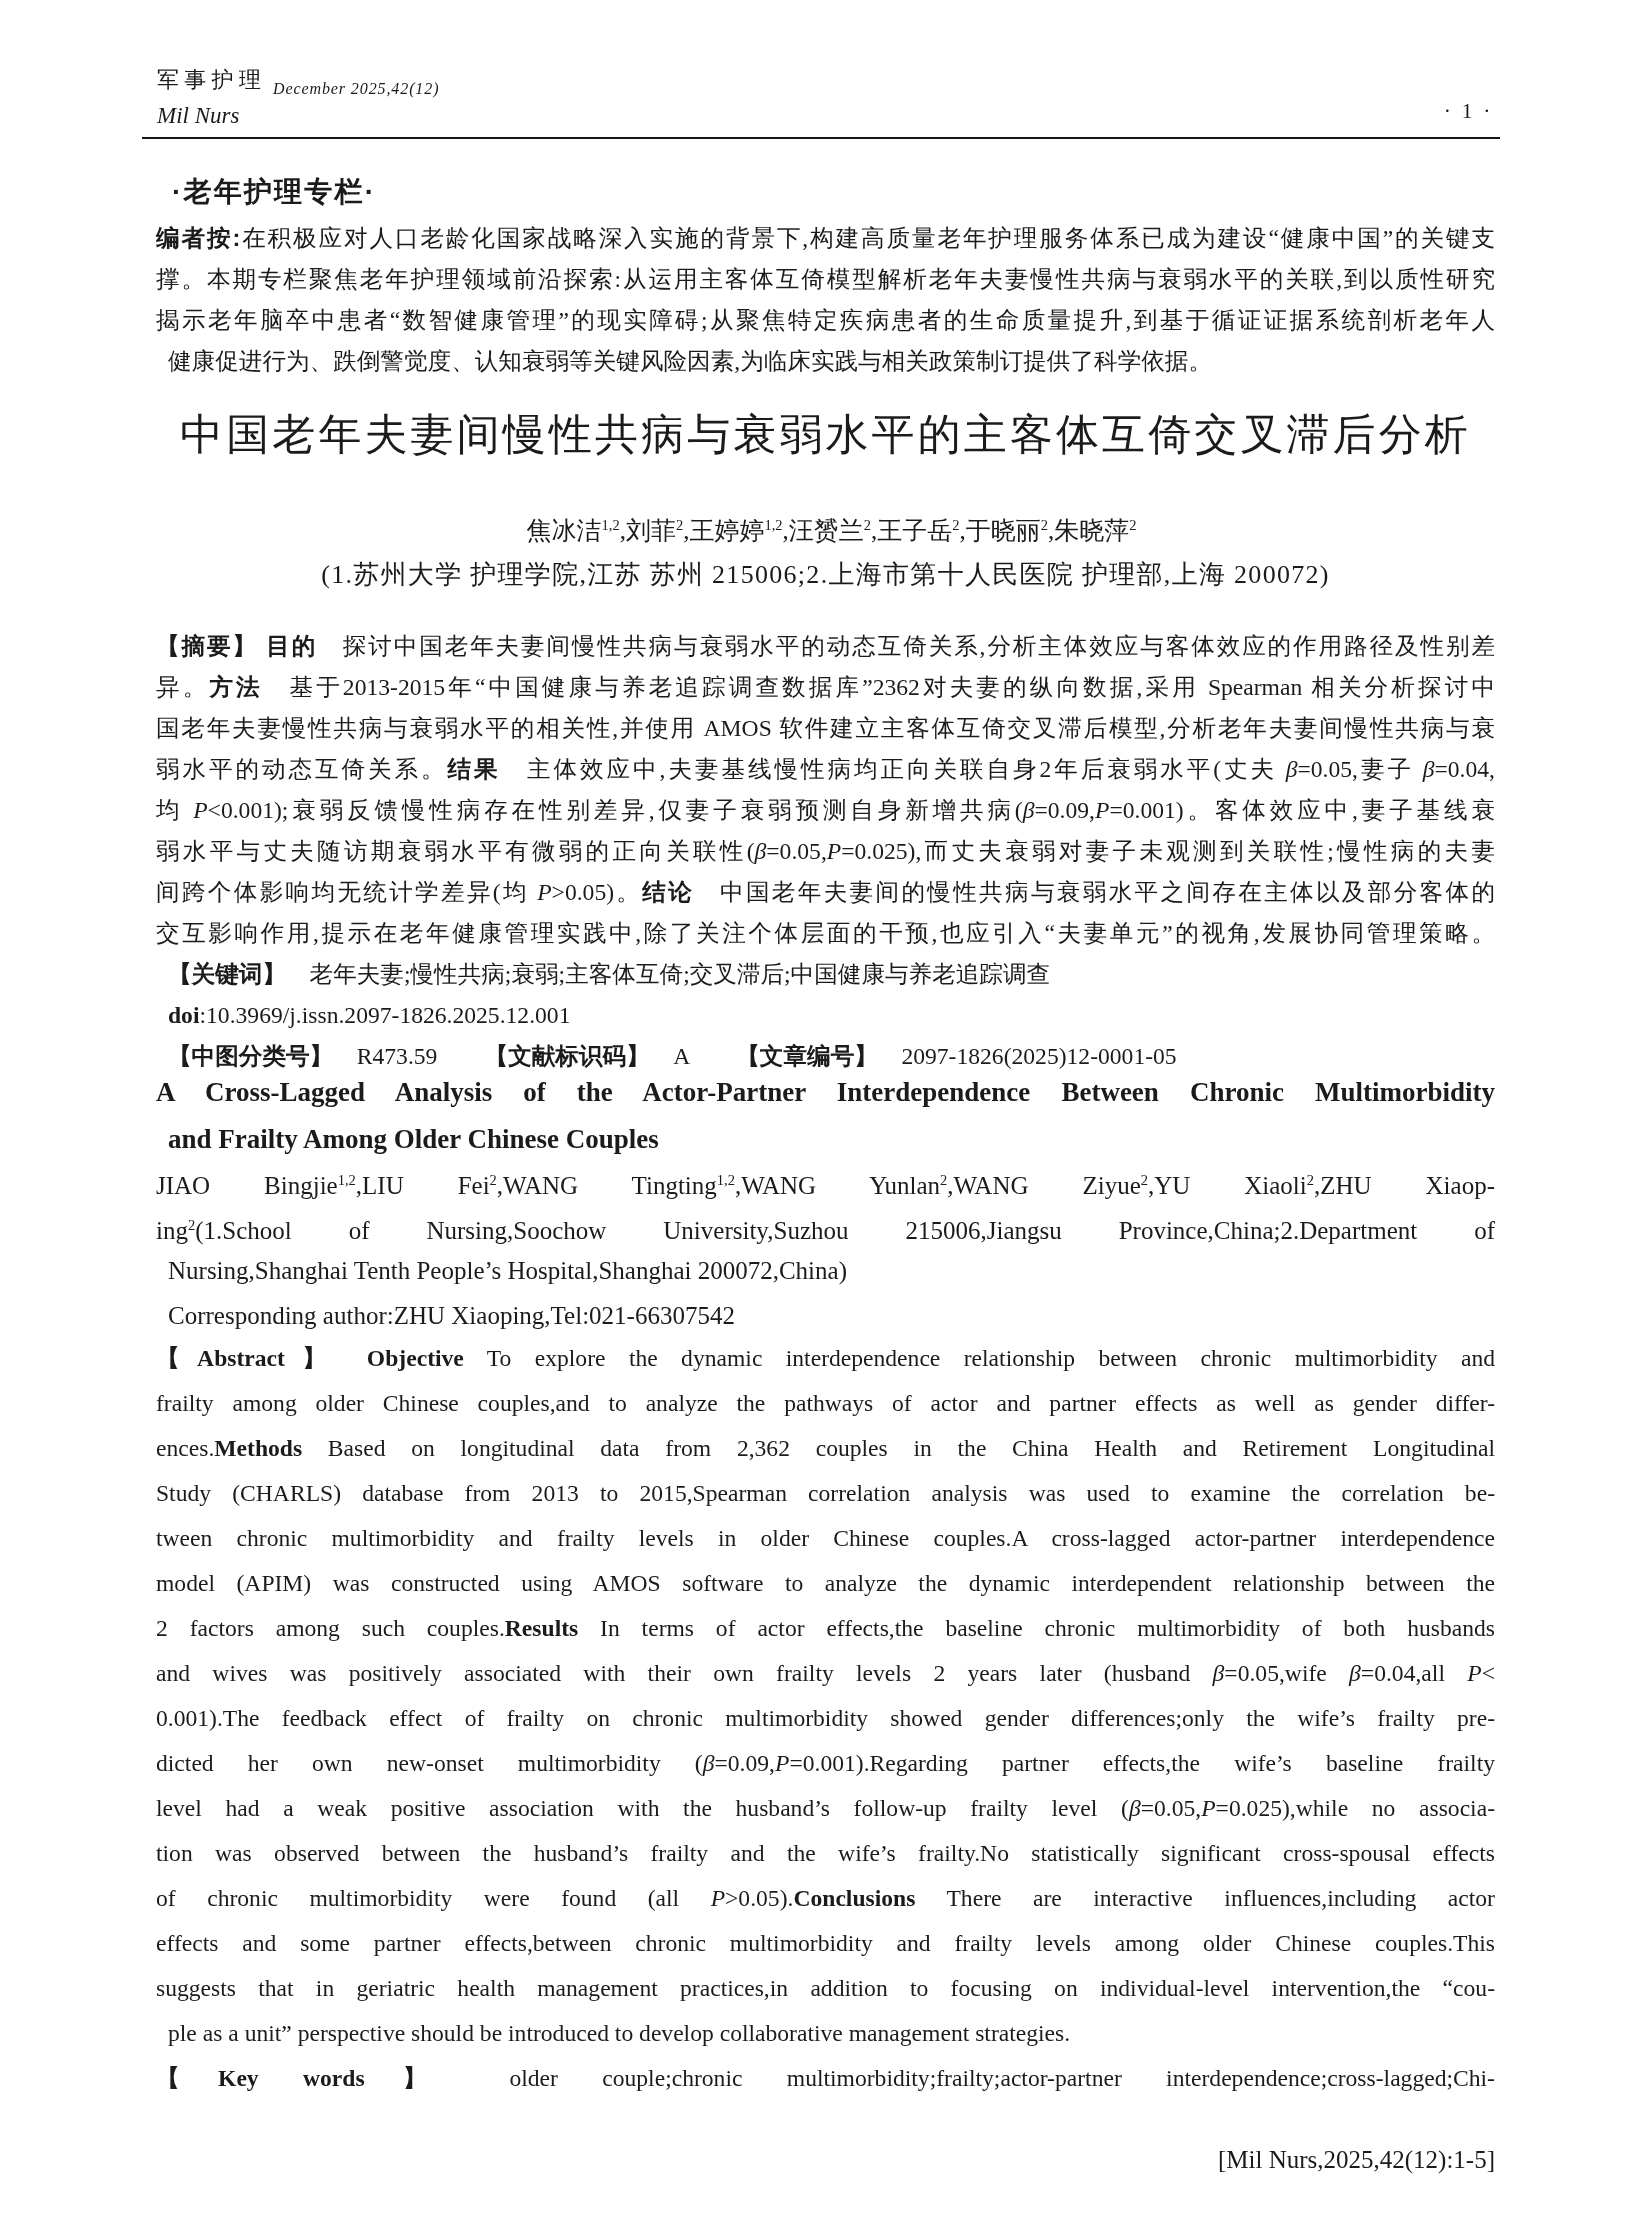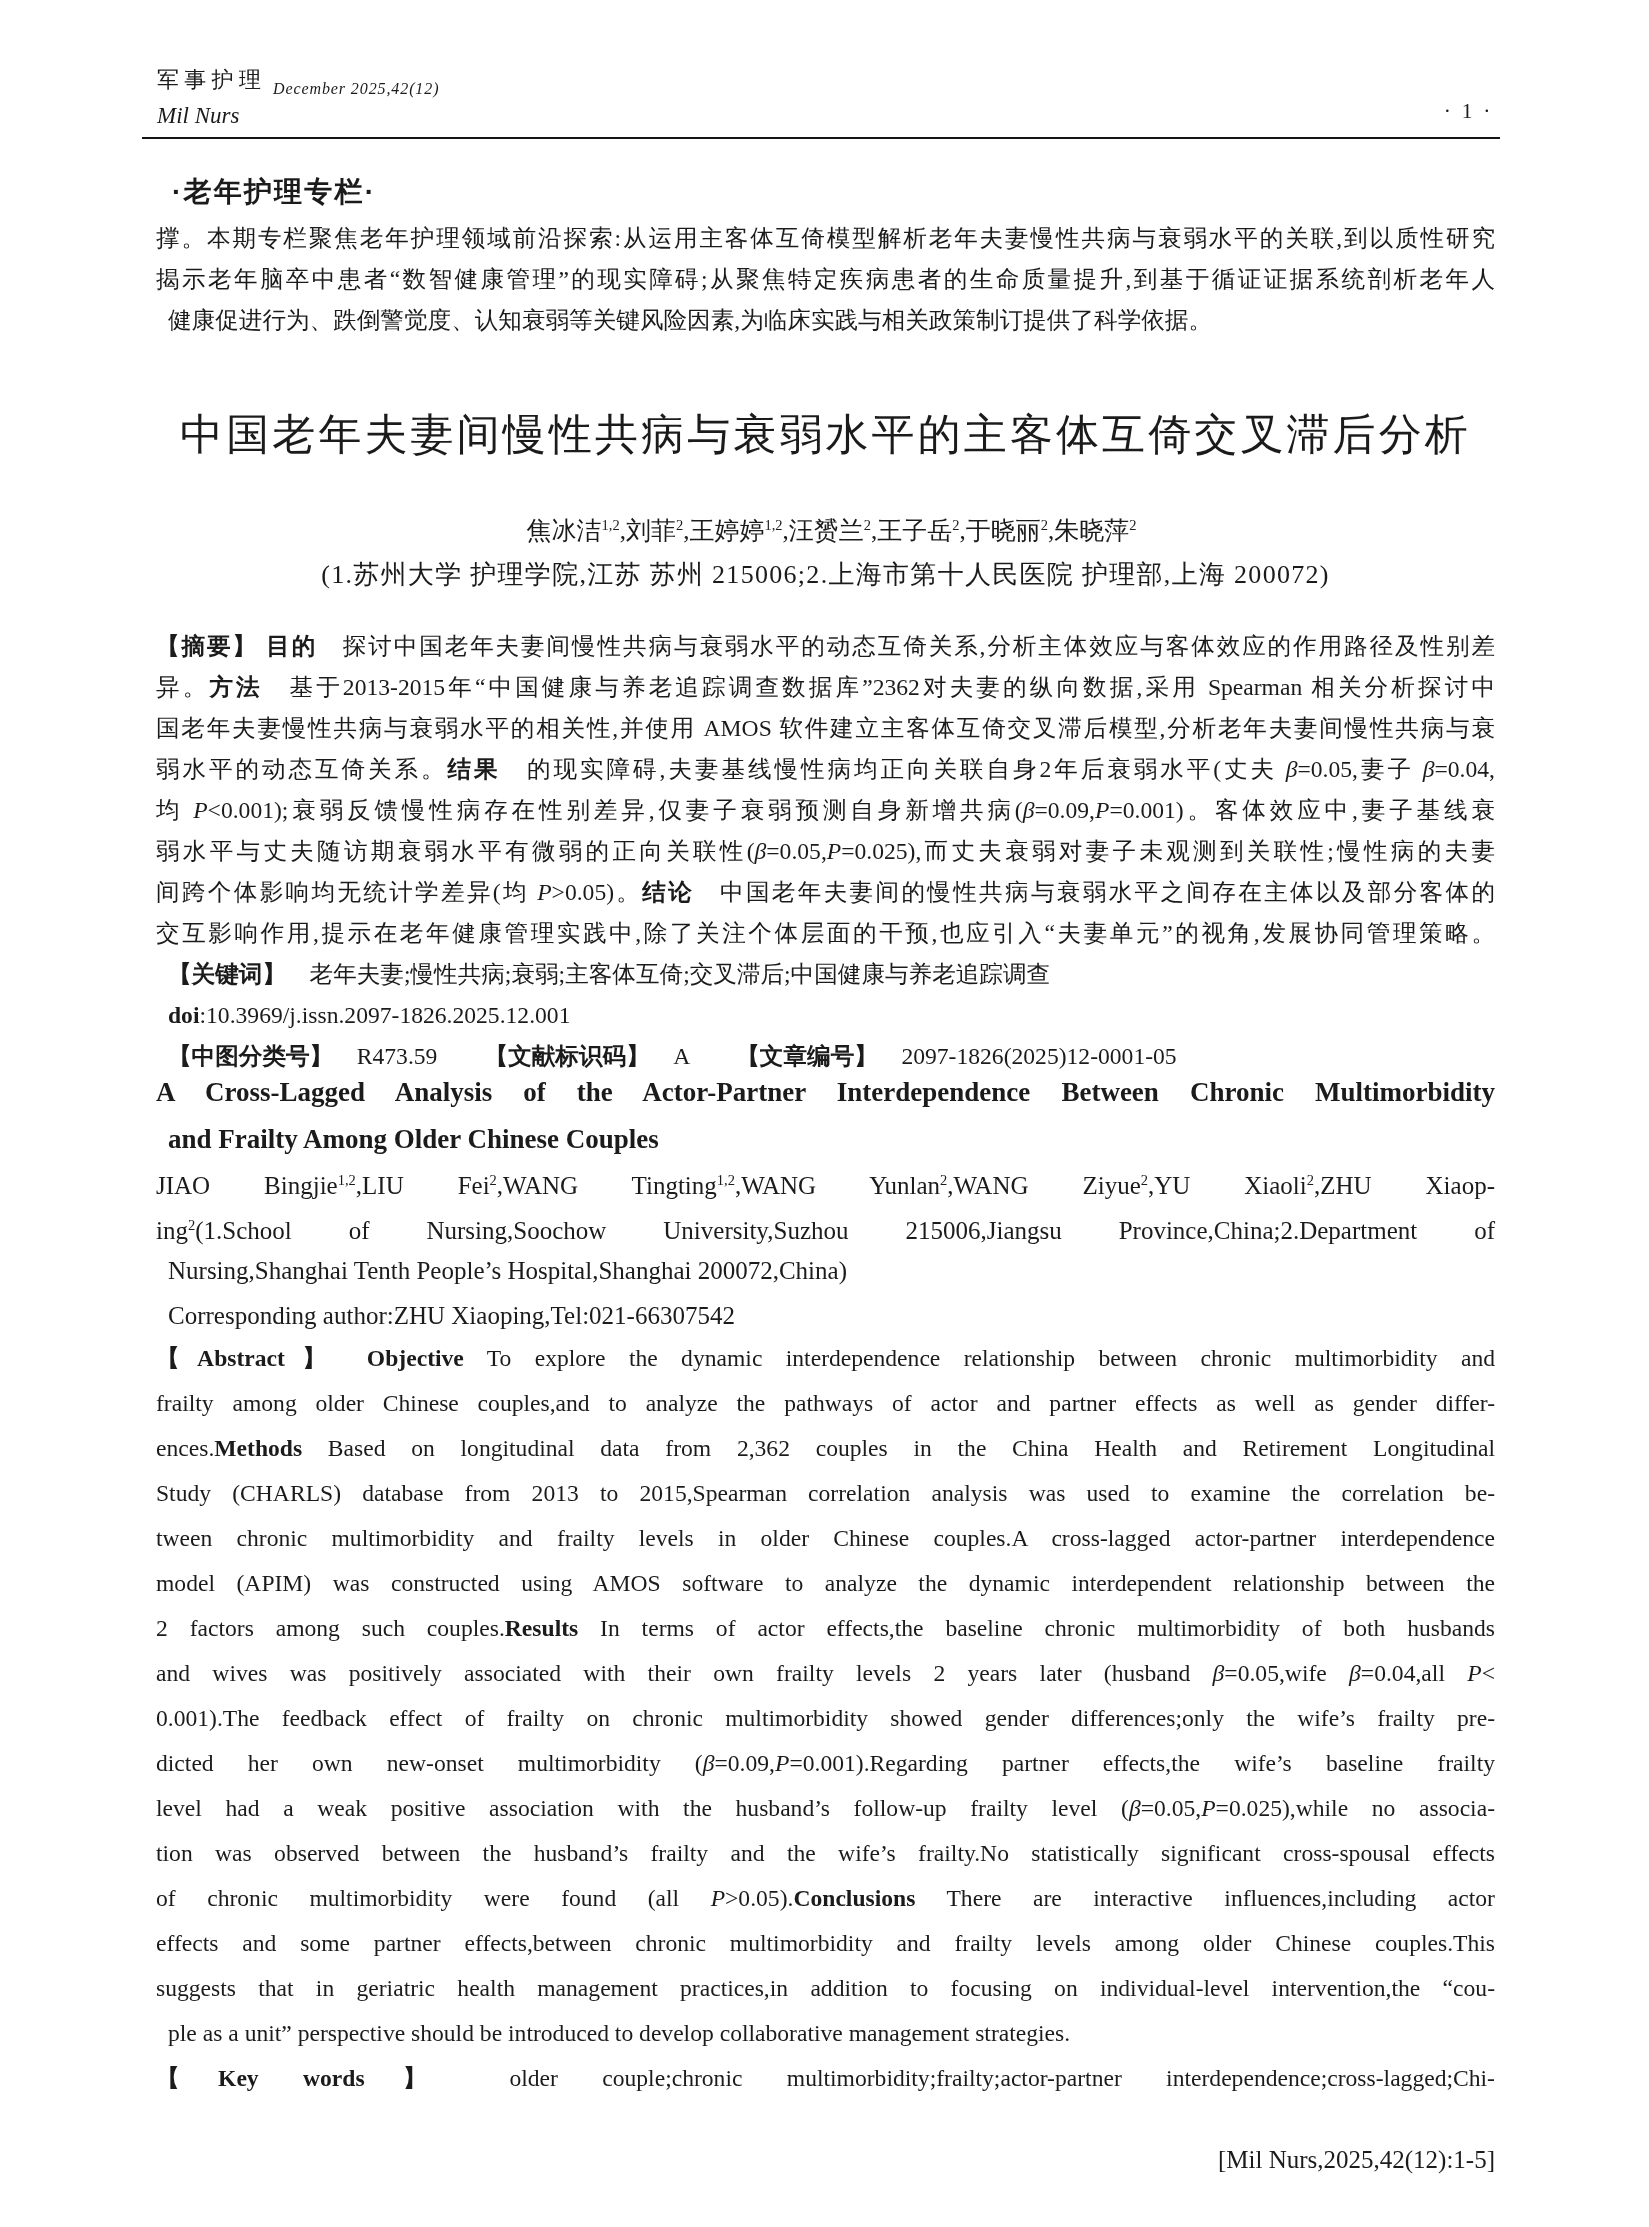--- a/index.html
+++ b/index.html
@@ -60,38 +60,39 @@
 
   <div class="hdr-journal-cn">军事护理</div>
   <div class="hdr-journal-en">Mil Nurs</div>
   <div class="hdr-date">December 2025,42(12)</div>
   <div class="hdr-pageno">· 1 ·</div>
   <div class="hdr-rule"></div>
 
   <div class="column-label">·老年护理专栏·</div>
 
   <div class="block editor-note">
+      <div class="line"><span class="h">编者按:</span><span>在积极应对人口老龄化国家战略深入实施的背景下,构建高质量老年护理服务体系已成为建设“健康中国”的关键支</span></div>
       <div class="line"><span>撑。本期专栏聚焦老年护理领域前沿探索:从运用主客体互倚模型解析老年夫妻慢性共病与衰弱水平的关联,到以质性研究</span></div>
       <div class="line"><span>揭示老年脑卒中患者“数智健康管理”的现实障碍;从聚焦特定疾病患者的生命质量提升,到基于循证证据系统剖析老年人</span></div>
       <div class="line end"><span>健康促进行为、跌倒警觉度、认知衰弱等关键风险因素,为临床实践与相关政策制订提供了科学依据。</span></div>
     </div>
 
   <div class="block title-cn">中国老年夫妻间慢性共病与衰弱水平的主客体互倚交叉滞后分析</div>
 
   <div class="block authors-cn">
       <div class="line end"><span>焦冰洁</span><span class="sup">1,2</span><span>,刘菲</span><span class="sup">2</span><span>,王婷婷</span><span class="sup">1,2</span><span>,汪赟兰</span><span class="sup">2</span><span>,王子岳</span><span class="sup">2</span><span>,于晓丽</span><span class="sup">2</span><span>,朱晓萍</span><span class="sup">2</span></div>
     </div>
 
   <div class="block affil-cn">(1.苏州大学 护理学院,江苏 苏州 215006;2.上海市第十人民医院 护理部,上海 200072)</div>
 
   <div class="block abstract-cn">
       <div class="line"><span class="h">【摘要】 目的</span><span>　探讨中国老年夫妻间慢性共病与衰弱水平的动态互倚关系,分析主体效应与客体效应的作用路径及性别差</span></div>
       <div class="line"><span>异。</span><span class="h">方法</span><span>　基于2013-2015年“中国健康与养老追踪调查数据库”2362对夫妻的纵向数据,采用 Spearman 相关分析探讨中</span></div>
       <div class="line"><span>国老年夫妻慢性共病与衰弱水平的相关性,并使用 AMOS 软件建立主客体互倚交叉滞后模型,分析老年夫妻间慢性共病与衰</span></div>
-      <div class="line"><span>弱水平的动态互倚关系。</span><span class="h">结果</span><span>　的现实障碍,夫妻基线慢性病均正向关联自身2年后衰弱水平(丈夫 </span><span class="i">β</span><span>=0.05,妻子 </span><span class="i">β</span><span>=0.04,</span></div>
+      <div class="line"><span>弱水平的动态互倚关系。</span><span class="h">结果</span><span>　主体效应中,夫妻基线慢性病均正向关联自身2年后衰弱水平(丈夫 </span><span class="i">β</span><span>=0.05,妻子 </span><span class="i">β</span><span>=0.04,</span></div>
       <div class="line"><span>均 </span><span class="i">P</span><span>&lt;0.001);衰弱反馈慢性病存在性别差异,仅妻子衰弱预测自身新增共病(</span><span class="i">β</span><span>=0.09,</span><span class="i">P</span><span>=0.001)。客体效应中,妻子基线衰</span></div>
       <div class="line"><span>弱水平与丈夫随访期衰弱水平有微弱的正向关联性(</span><span class="i">β</span><span>=0.05,</span><span class="i">P</span><span>=0.025),而丈夫衰弱对妻子未观测到关联性;慢性病的夫妻</span></div>
       <div class="line"><span>间跨个体影响均无统计学差异(均 </span><span class="i">P</span><span>&gt;0.05)。</span><span class="h">结论</span><span>　中国老年夫妻间的慢性共病与衰弱水平之间存在主体以及部分客体的</span></div>
       <div class="line"><span>交互影响作用,提示在老年健康管理实践中,除了关注个体层面的干预,也应引入“夫妻单元”的视角,发展协同管理策略。</span></div>
       <div class="line end"><span class="h">【关键词】</span><span>　老年夫妻;慢性共病;衰弱;主客体互倚;交叉滞后;中国健康与养老追踪调查</span></div>
       <div class="line end"><span class="b">doi</span><span>:10.3969/j.issn.2097-1826.2025.12.001</span></div>
       <div class="line end"><span class="h">【中图分类号】</span><span>　R473.59　　</span><span class="h">【文献标识码】</span><span>　A　　</span><span class="h">【文章编号】</span><span>　2097-1826(2025)12-0001-05</span></div>
     </div>
 
   <div class="block title-en">

